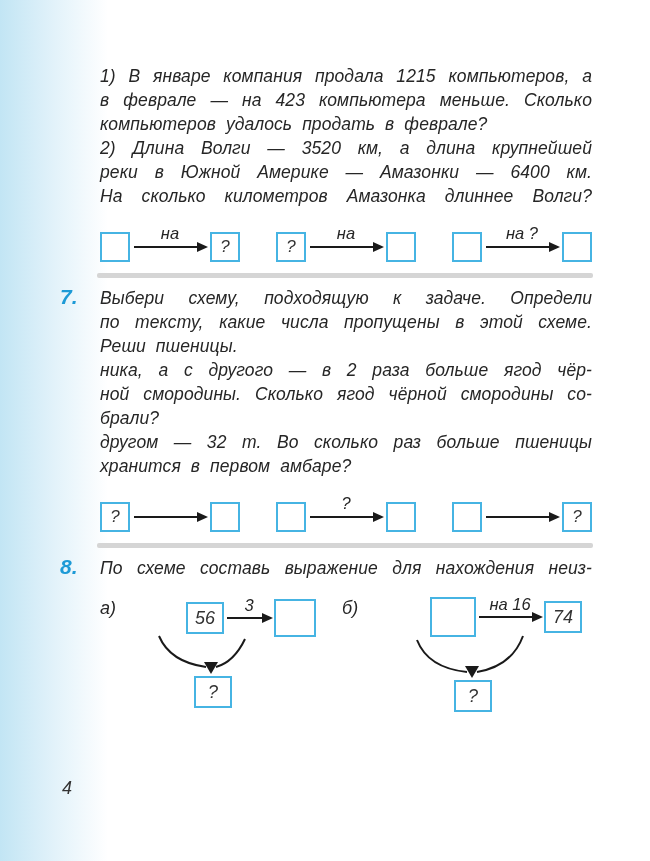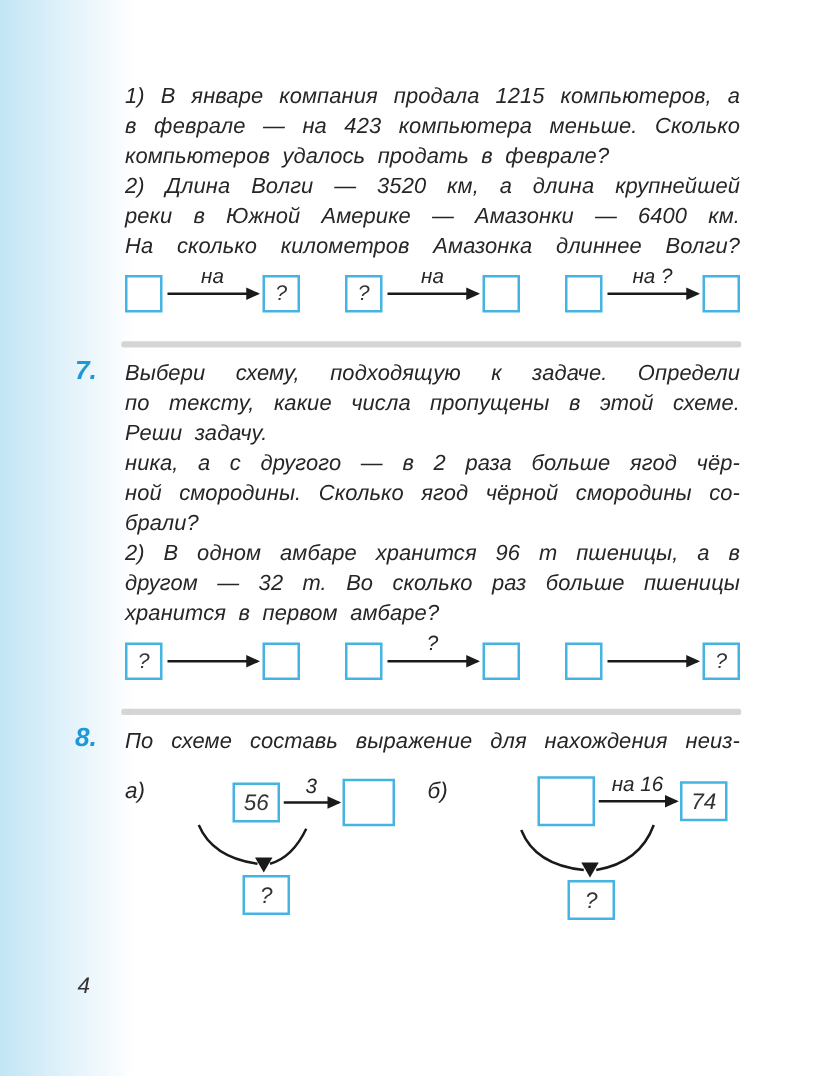--- a/index.html
+++ b/index.html
@@ -29,21 +29,21 @@
     color:var(--accent-blue,#1d9ad6); font-weight:bold; font-size:21px;
   }
 
   .divider {
     height:5px; border-radius:2px; margin:7px 0 8px -3px;
     width:496px; background:var(--divider,#d5d5d5);
   }
 
   
   .scheme-row {
-    display:flex; justify-content:space-between; align-items:flex-start;
+    display:flex; justify-content:space-between; align-items:flex-end;
     height:46px; margin:10px 0 9px 0;
   }
   .scheme { display:flex; align-items:center; height:34px; }
   .sbox {
     width:26px; height:26px; border:2px solid var(--box-border,#46b4e3);
     background:#fff; display:flex; align-items:center; justify-content:center;
     font-size:17px; color:#333;
   }
   .sarrow { position:relative; width:72px; height:2px; background:#1a1a1a; margin:0 4px; }
   .sarrow::after {
@@ -128,29 +128,28 @@
       </div>
     </div>
 
     <div class="divider"></div>
 
     <div class="task">
       <span class="task-num">7.</span>
       <div class="para">
         <div class="ln">Выбери схему, подходящую к задаче. Определи</div>
         <div class="ln">по тексту, какие числа пропущены в этой схеме.</div>
-        <div class="ln ln-end">Реши задачу.</div>
+        <div class="ln ln-end">Реши пшеницы.</div>
       </div>
       <div class="para">
         <div class="ln">ника, а с другого — в 2 раза больше ягод чёр-</div>
         <div class="ln">ной смородины. Сколько ягод чёрной смородины со-</div>
         <div class="ln ln-end">брали?</div>
       </div>
       <div class="para">
-        <div class="ln">2) В одном амбаре хранится 96 т пшеницы, а в</div>
         <div class="ln">другом — 32 т. Во сколько раз больше пшеницы</div>
         <div class="ln ln-end">хранится в первом амбаре?</div>
       </div>
 
       <div class="scheme-row">
         <div class="scheme">
           <span class="sbox">?</span>
           <span class="sarrow">
             <span class="slabel"></span>
           </span>

